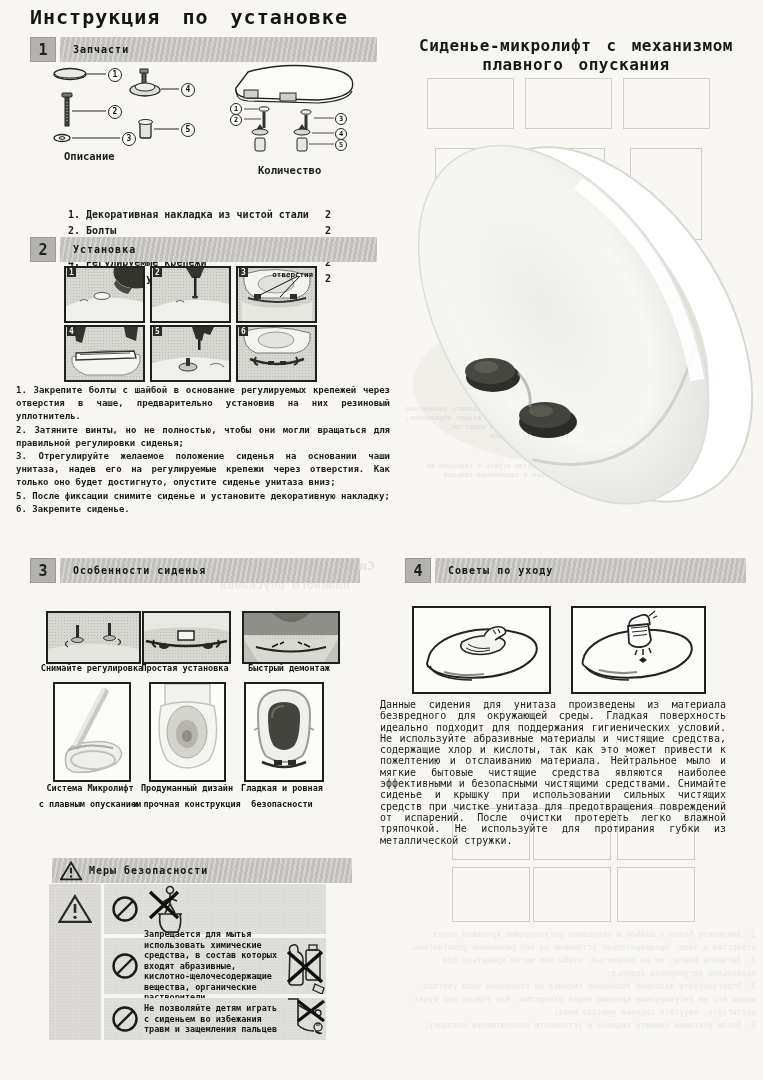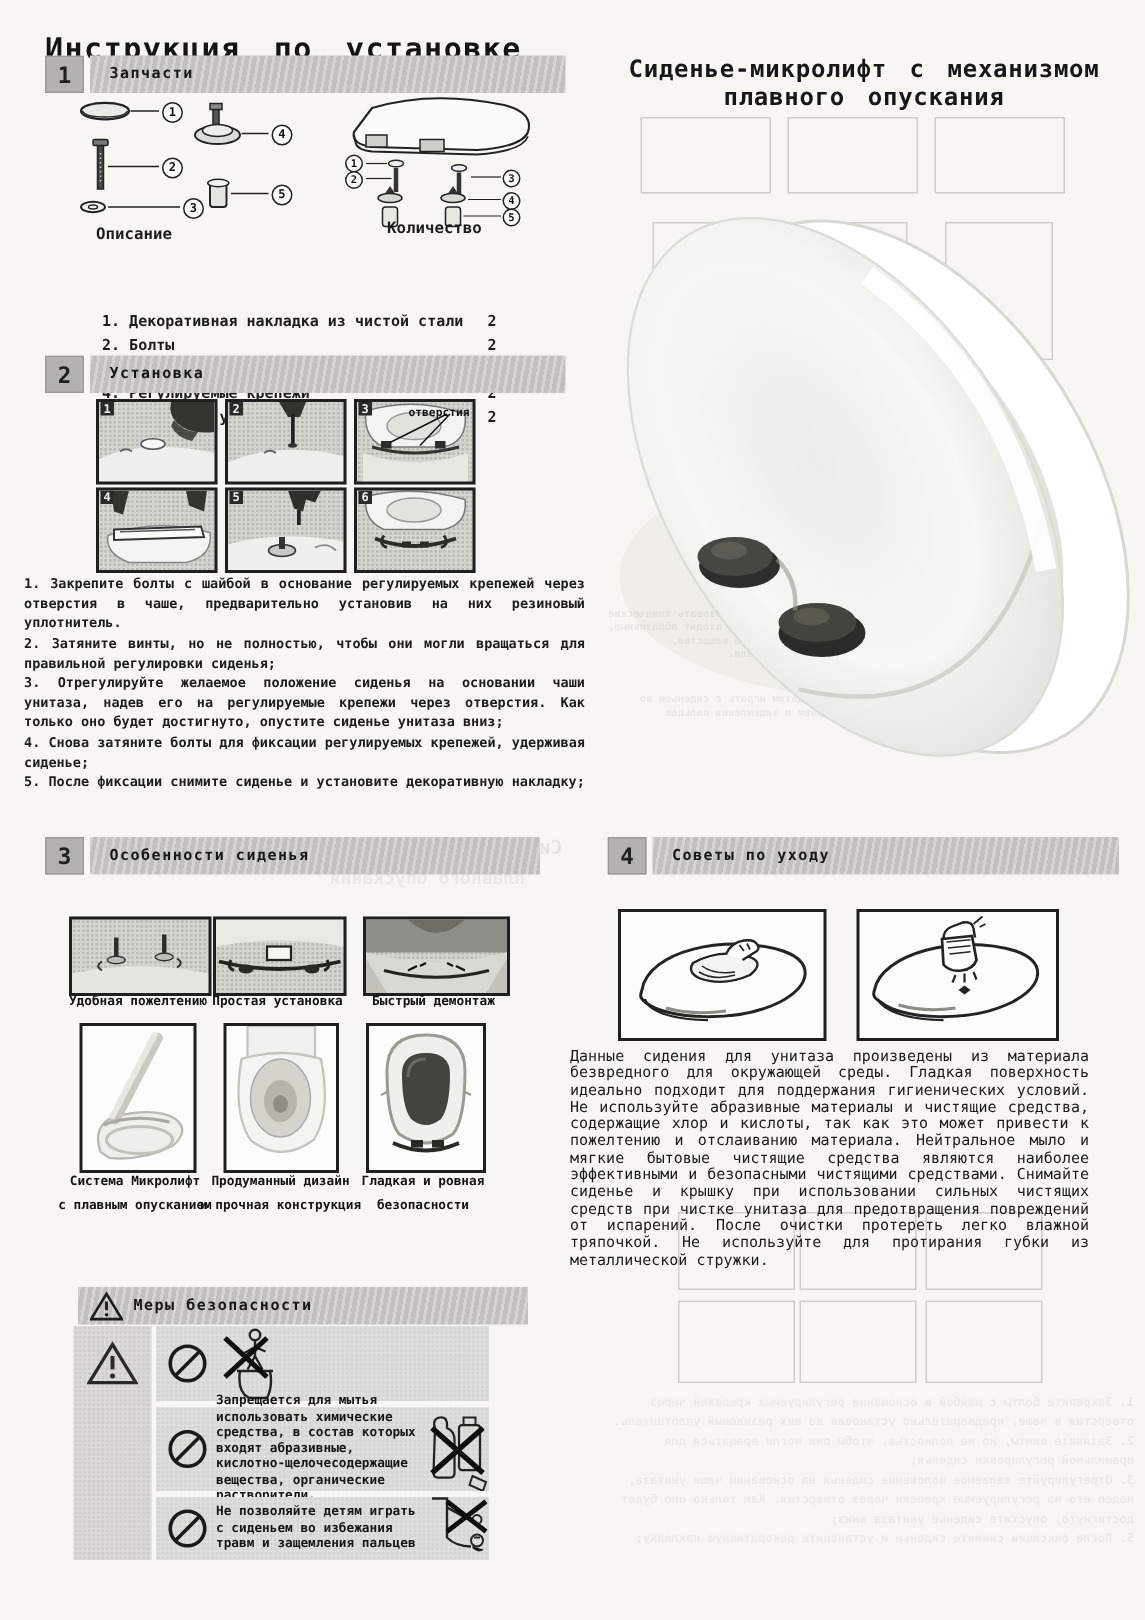--- a/index.html
+++ b/index.html
@@ -6,21 +6,21 @@
   body{
     width:763px;height:1080px;position:relative;overflow:hidden;
     background:#f7f6f2;
     font-family:"DejaVu Sans Mono","Liberation Mono",monospace;
     color:#1c1c1a;
   }
   .abs{position:absolute;}
   .b{font-weight:bold;}
   
   .page-title{
-    position:absolute;left:30px;top:20px;font-size:20px;font-weight:bold;
+    position:absolute;left:30px;top:5px;font-size:20px;font-weight:bold;
     letter-spacing:1px;word-spacing:9px;color:#141412;
   }
   
   .sec-head{position:absolute;display:flex;height:25px;}
   .sec-num{
     width:26px;height:25px;background:#b3b2ae;color:#20201e;margin-right:4px;
     font-size:15px;font-weight:bold;display:flex;align-items:center;justify-content:center;
     box-shadow:inset 0 0 0 1px #9b9a96;
   }
   .sec-bar{
@@ -180,21 +180,21 @@
       <line x1="91" y1="82" x2="116" y2="82" stroke="#222" stroke-width=".8"></line>
     </svg>
     <div class="diagram-label" style="left:12px;top:41px;width:10px;height:10px;line-height:10px;font-size:7px;">1</div>
     <div class="diagram-label" style="left:12px;top:52px;width:10px;height:10px;line-height:10px;font-size:7px;">2</div>
     <div class="diagram-label" style="left:117px;top:51px;width:10px;height:10px;line-height:10px;font-size:7px;">3</div>
     <div class="diagram-label" style="left:117px;top:66px;width:10px;height:10px;line-height:10px;font-size:7px;">4</div>
     <div class="diagram-label" style="left:117px;top:77px;width:10px;height:10px;line-height:10px;font-size:7px;">5</div>
   </div>
 
   <div class="tbl-head" style="left:64px;top:150px;">Описание</div>
-  <div class="tbl-head" style="left:258px;top:146px;">Количество</div>
+  <div class="tbl-head" style="left:258px;top:164px;">Количество</div>
 
   <div class="prow" style="top:165px;">
     <span>1.</span>
     <span>Декоративная накладка из чистой стали</span>
     <span class="qty">2</span>
   </div>
   <div class="prow" style="top:181px;">
     <span>2.</span>
     <span>Болты</span>
     <span class="qty">2</span>
@@ -285,22 +285,22 @@
       <rect x="30" y="34" width="6" height="4" fill="#2b2b27"></rect>
       <rect x="42" y="34" width="6" height="4" fill="#2b2b27"></rect>
     </svg>
     <span class="num">6</span>
   </div>
 
   <div class="steps">
     <div>1. Закрепите болты с шайбой в основание регулируемых крепежей через отверстия в чаше, предварительно установив на них резиновый уплотнитель.</div>
     <div>2. Затяните винты, но не полностью, чтобы они могли вращаться для правильной регулировки сиденья;</div>
     <div>3. Отрегулируйте желаемое положение сиденья на основании чаши унитаза, надев его на регулируемые крепежи через отверстия. Как только оно будет достигнуто, опустите сиденье унитаза вниз;</div>
-    <div>4. Снова затяните болты для фиксации регулируемых крепежей, удерживая сиденье;</div>
     <div>5. После фиксации снимите сиденье и установите декоративную накладку;</div>
+    <div>6. Закрепите сиденье.</div>
   </div>
 
   <div class="right-title">
     <span style="display:block;">Сиденье-микролифт с механизмом</span>
     <span style="display:block;">плавного опускания</span>
   </div>
 
   <div class="abs" style="left:398px;top:85px;width:360px;height:460px;">
     <svg width="360" height="460" viewBox="0 0 360 460">
       <defs>
@@ -370,21 +370,21 @@
       <path d="M28 0 Q47 18 66 0 Z" fill="#6e6e67"></path>
       <path d="M0 22 Q47 34 94 22 L94 49 L0 49 Z" fill="#d9d9d3"></path>
       <path d="M0 26 L14 49 L0 49 Z" fill="#c2c2bb"></path>
       <path d="M94 26 L80 49 L94 49 Z" fill="#c2c2bb"></path>
       <path d="M12 34 q35 9 70 0" fill="none" stroke="#25251f" stroke-width="2"></path>
       <path d="M34 31 l-6 3 M60 31 l6 3" stroke="#111" stroke-width="1.5"></path>
       <path d="M40 29 l-4 2 M54 29 l4 2" stroke="#111" stroke-width="1.5"></path>
     </svg>
   </div>
 
-  <div class="caption" style="left:36px;top:663px;width:112px;">Удобная пожелтению</div>
+  <div class="caption" style="left:36px;top:663px;width:112px;">Снимайте регулировка</div>
   <div class="caption" style="left:136px;top:663px;width:98px;">Простая установка</div>
   <div class="caption" style="left:240px;top:663px;width:98px;">Быстрый демонтаж</div>
 
   <div class="white-ph" style="left:53px;top:682px;width:74px;height:96px;">
     <svg width="74" height="96" viewBox="0 0 74 96">
       <path d="M12 84 Q6 66 22 60 Q50 54 62 62 Q72 70 60 80 Q40 90 18 88 Z" fill="#eeeeea" stroke="#b9b9b2" stroke-width="1.5"></path>
       <path d="M50 8 L22 62" stroke="#c9c9c2" stroke-width="7" stroke-linecap="round"></path>
       <path d="M48 6 L20 60" stroke="#e8e8e3" stroke-width="4" stroke-linecap="round"></path>
       <path d="M14 66 Q34 58 58 64" fill="none" stroke="#a9a9a2" stroke-width="2"></path>
       <ellipse cx="38" cy="76" rx="22" ry="9" fill="none" stroke="#c2c2bb" stroke-width="2"></ellipse>

